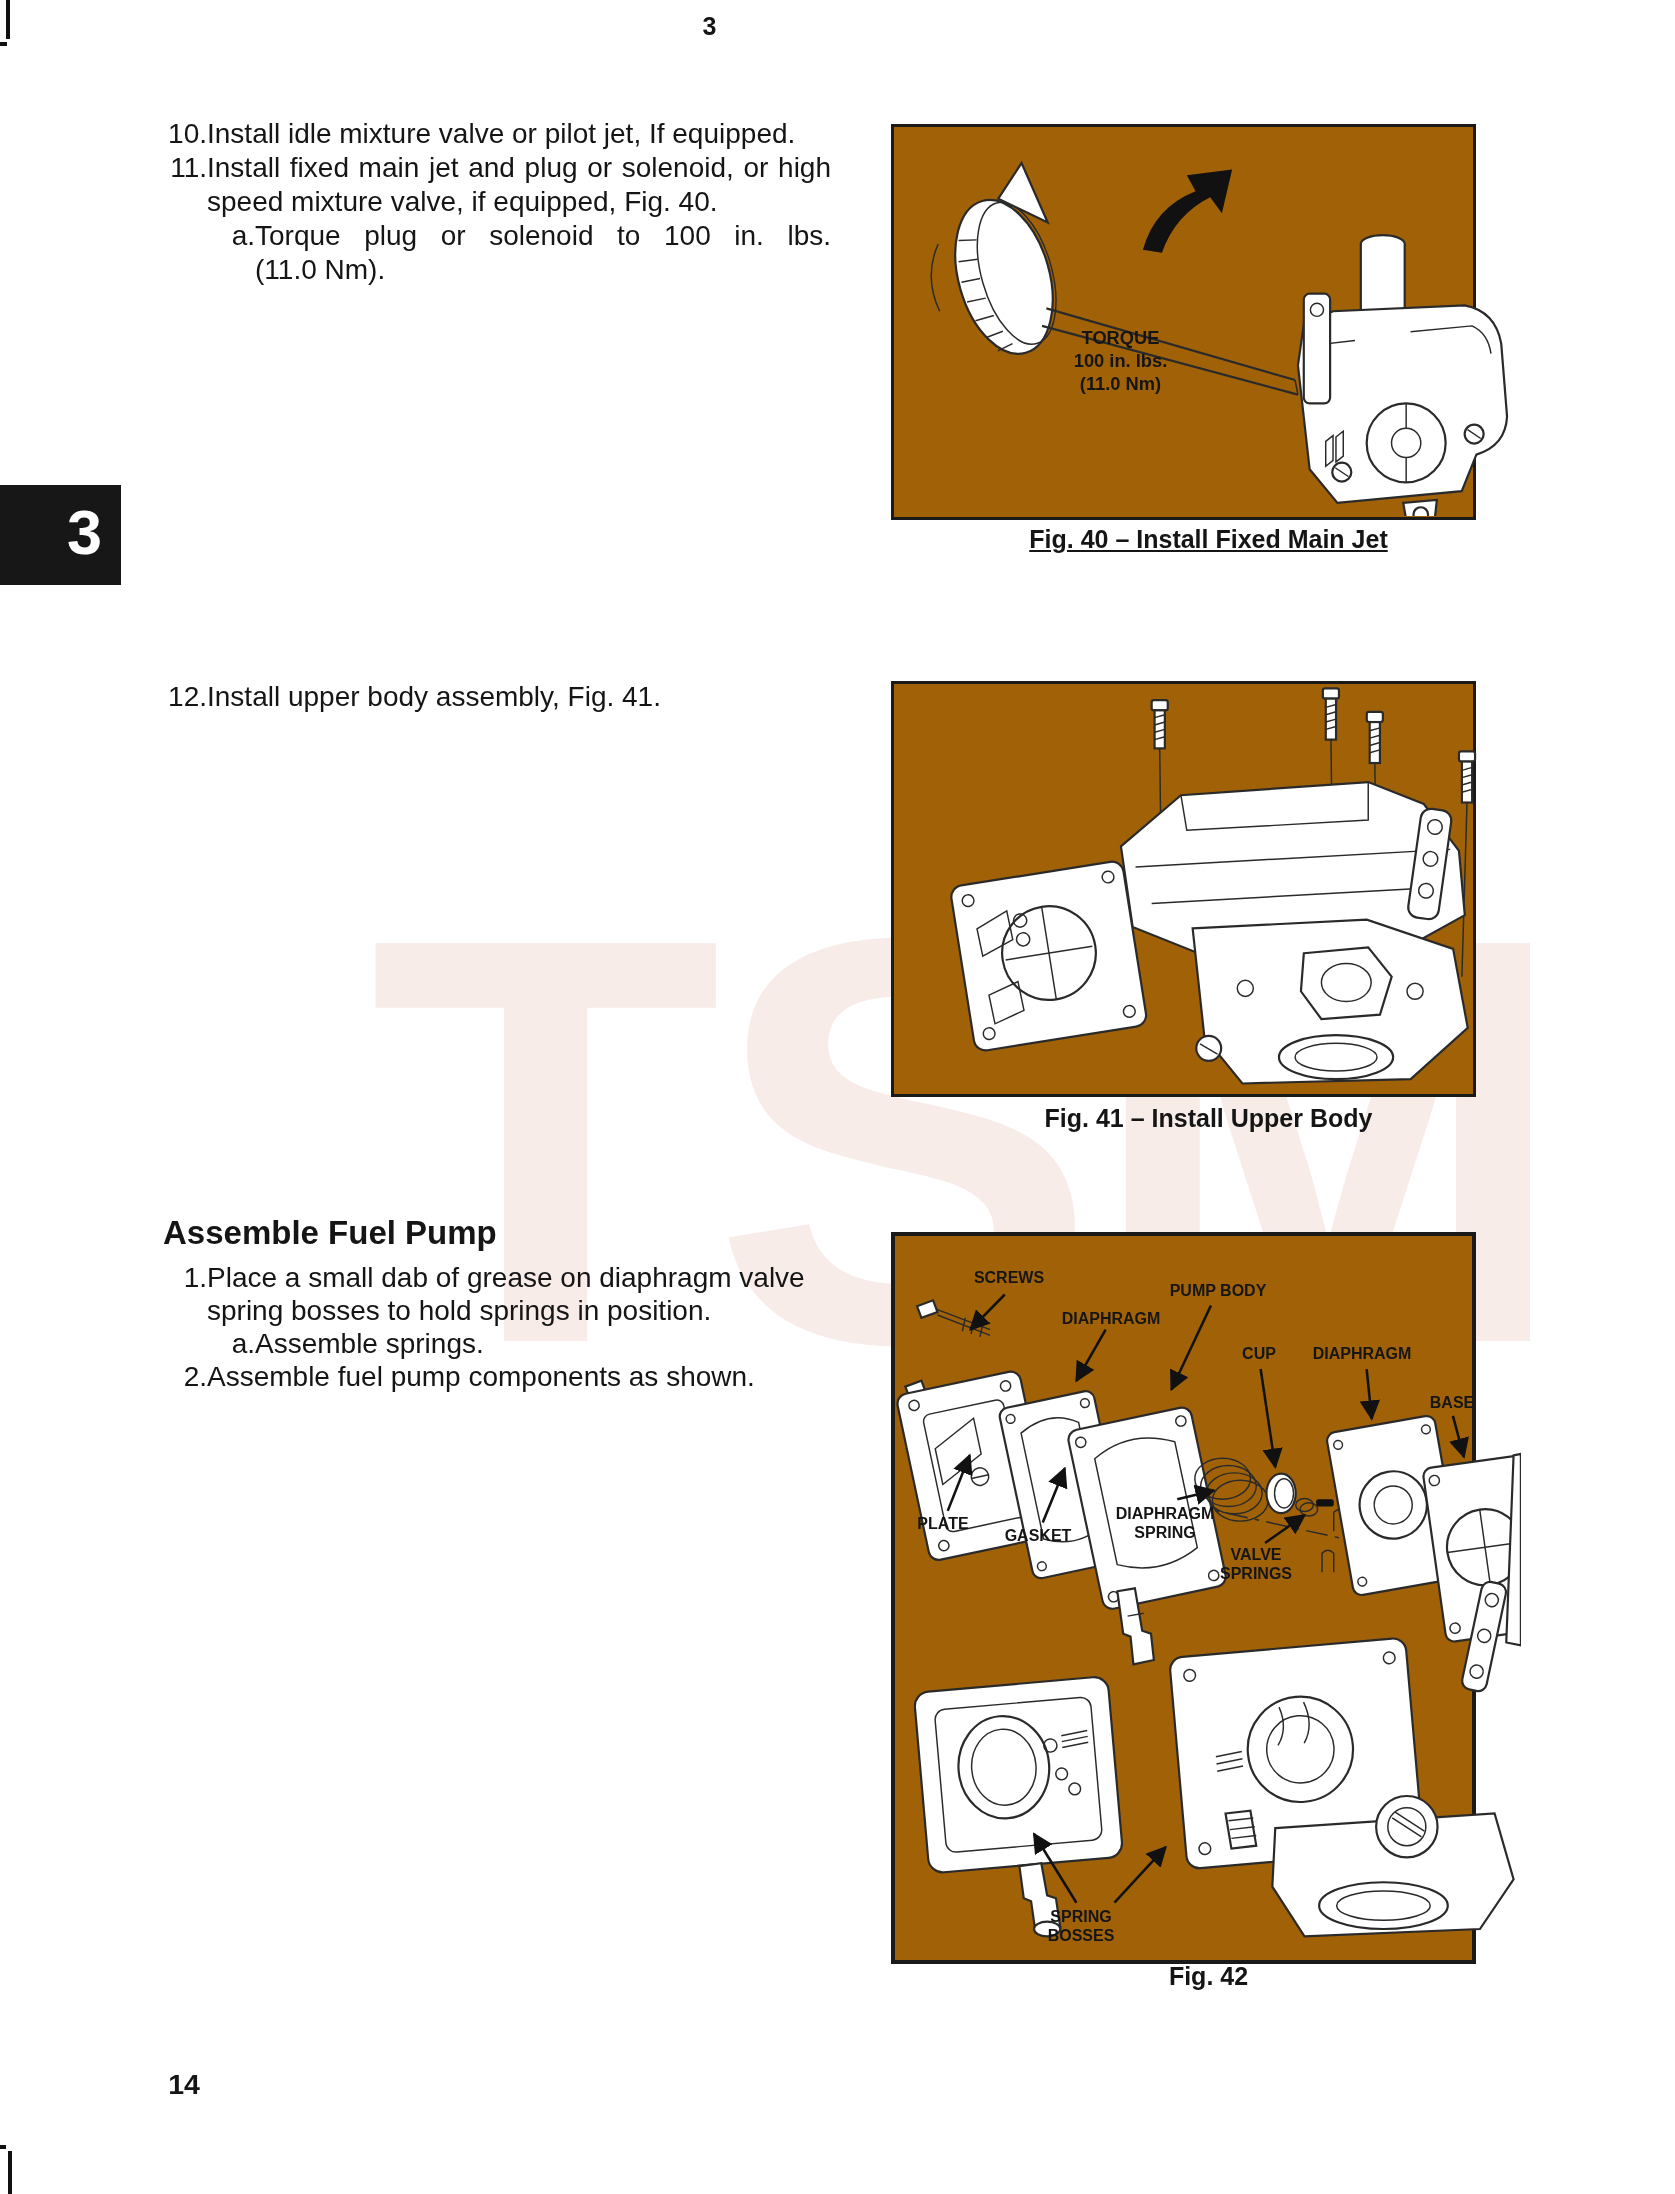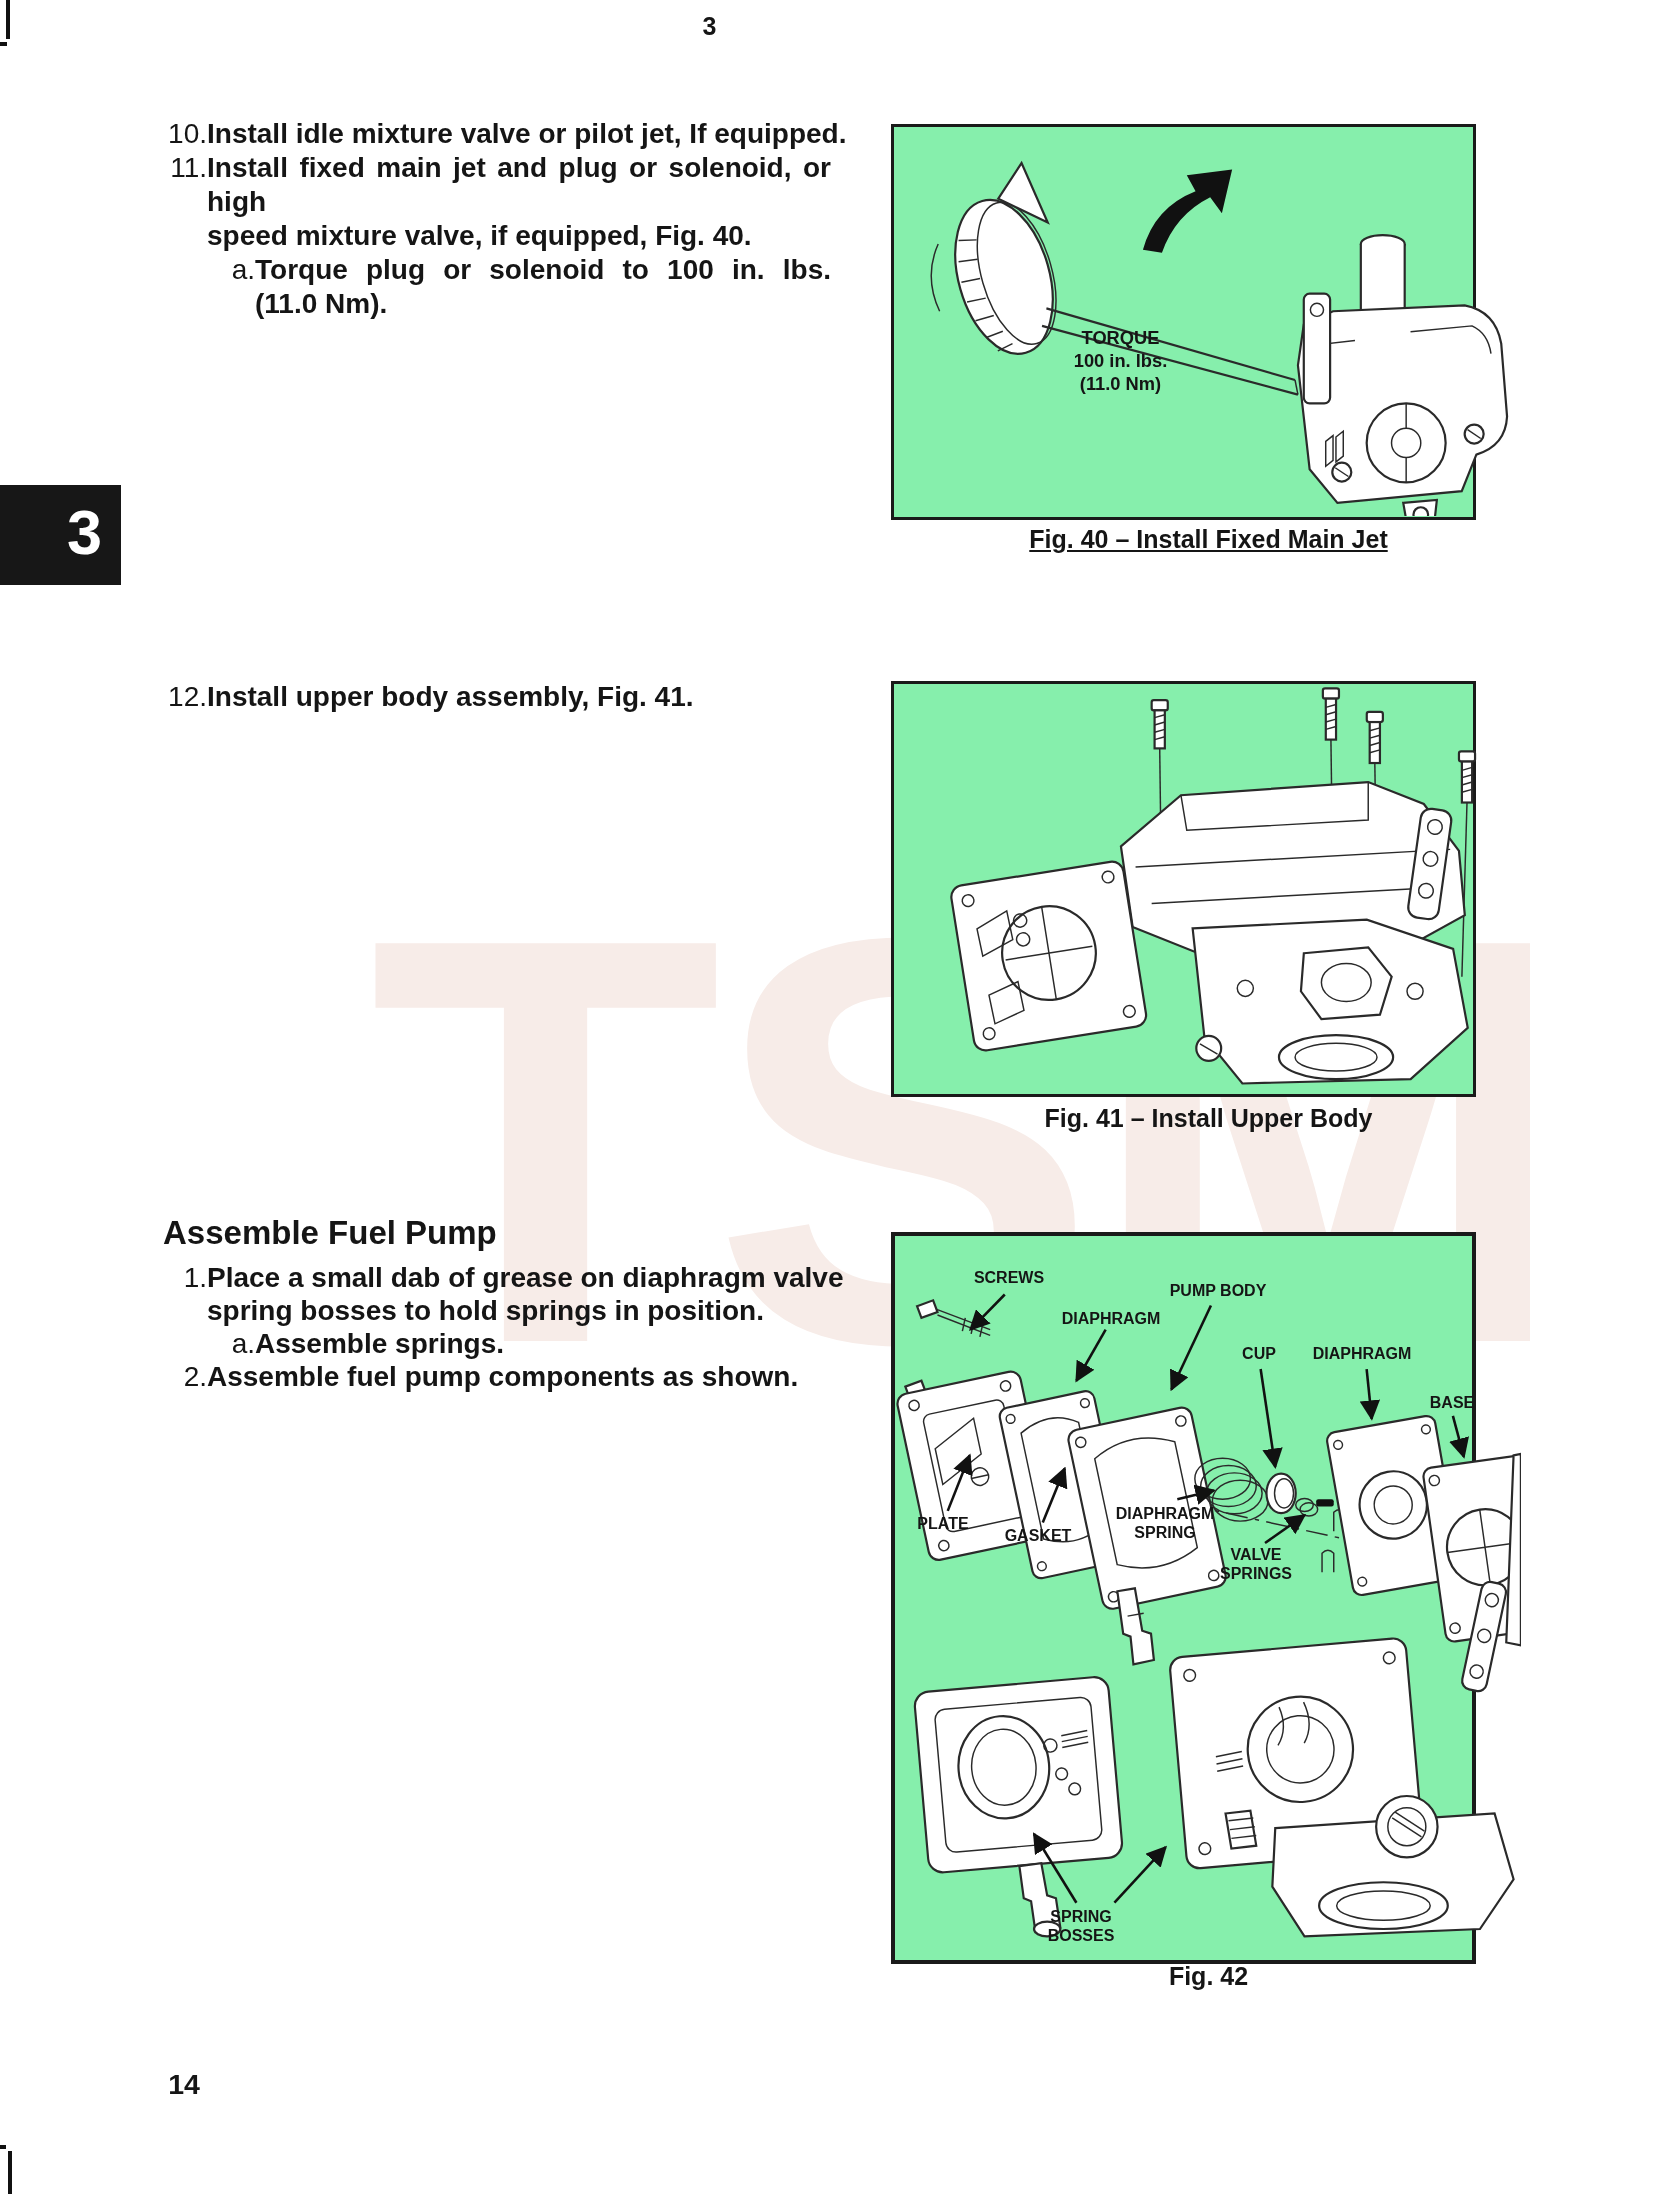--- a/index.html
+++ b/index.html
@@ -28,30 +28,30 @@
   
   .chapter-tab{position:absolute;left:0;top:485px;width:121px;height:100px;background:var(--tab-bg);
                z-index:2;color:#ffffff;font-size:63px;font-weight:bold;text-align:right;
                padding-right:19px;line-height:95px;}
 
   
   .steps{position:absolute;left:159px;width:673px;z-index:2;font-size:28px;line-height:34px;}
   .steps.fp{line-height:33px;}
   .step-row{display:flex;align-items:flex-start;}
   .step-row .num{flex:0 0 48px;text-align:right;}
-  .step-row .txt{width:624px;font-weight:bold;}
+  .step-row .txt{width:624px;}
   .sub{margin-left:48px;}
   .sub .num{flex:0 0 48px;}
   .sub .txt{width:576px;}
   .line{white-space:nowrap;}
   .line.j{white-space:normal;text-align:justify;text-align-last:justify;}
   .section-title{position:absolute;left:157px;top:1214px;z-index:2;font-size:33px;font-weight:bold;margin-left:6px;}
 
   
-  .figure{position:absolute;left:891px;width:585px;background:#86efac;border:3.7px solid var(--figure-border);z-index:1;}
+  .figure{position:absolute;left:891px;width:585px;background:#a16207;border:3.7px solid var(--figure-border);z-index:1;}
   #fig40{top:124px;height:396px;}
   #fig41{top:681px;height:416px;}
   #fig42{top:1220px;height:732px;border-width:4.4px;margin-top:12px;}
   .figure svg{position:absolute;left:0;top:0;}
   .fig-caption{position:absolute;left:891px;width:635px;text-align:center;
                font-size:25px;font-weight:bold;z-index:2;}
   #cap40{top:525px;text-decoration:underline;}
   #cap41{top:1104px;}
   #cap42{top:1962px;}
 

